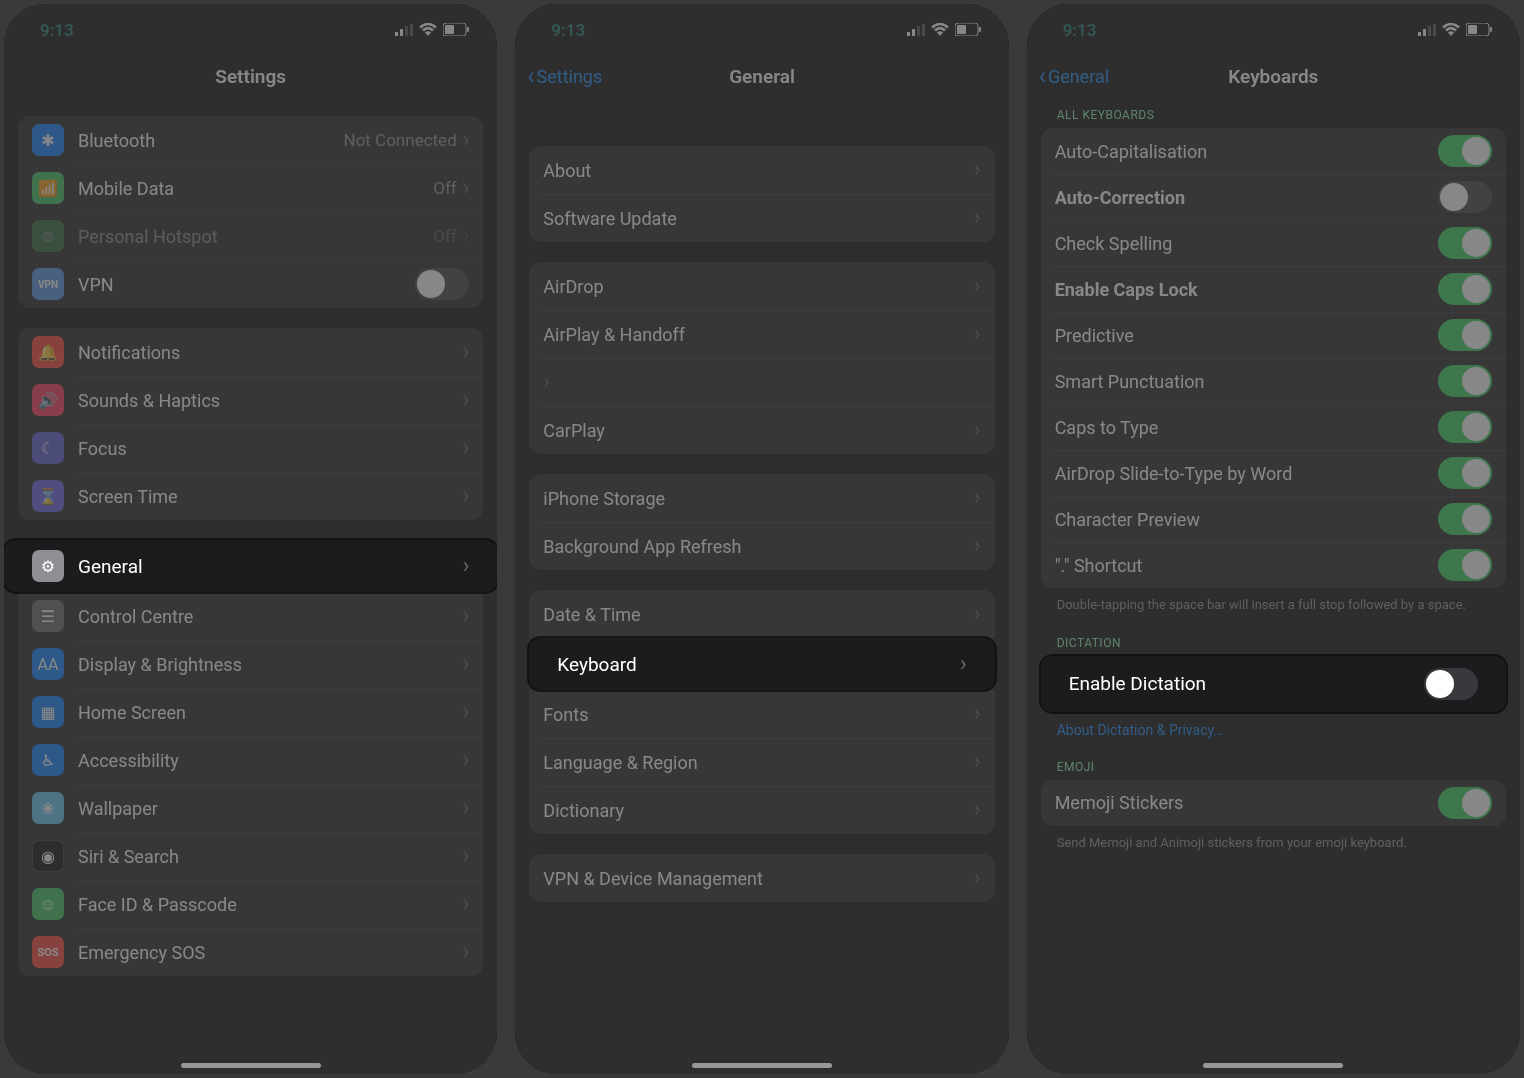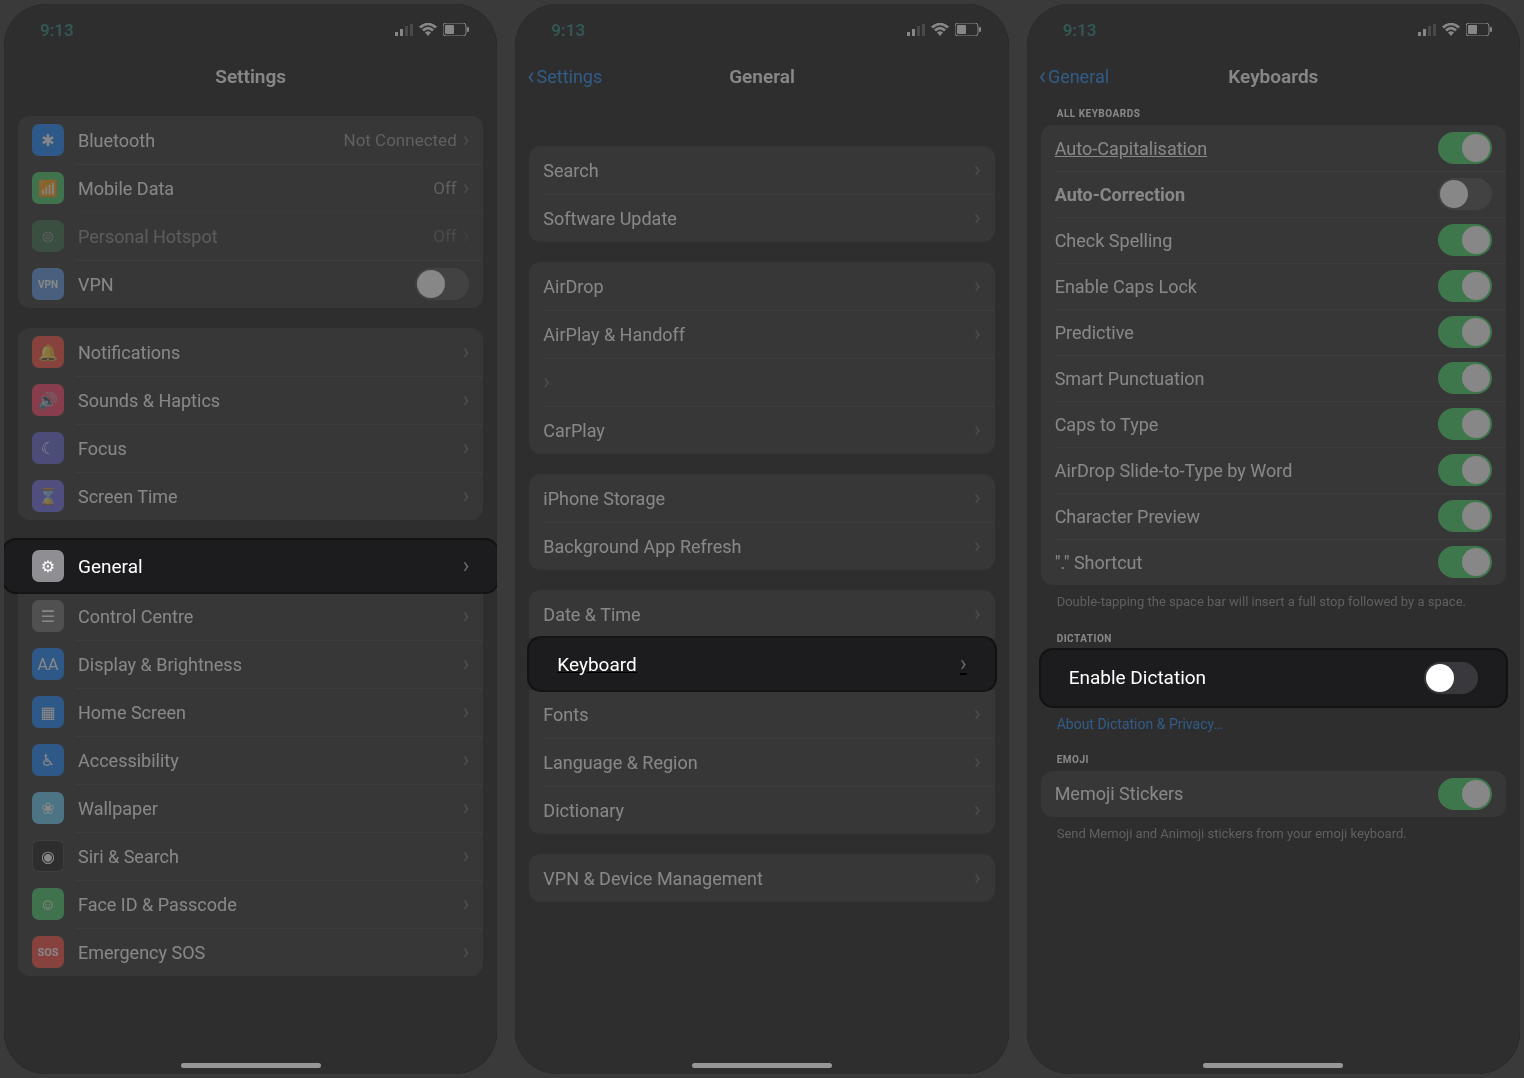--- a/index.html
+++ b/index.html
@@ -118,26 +118,25 @@
     position: absolute;
     top: 2px;
     width: 28px;
     height: 28px;
     border-radius: 50%;
     background: #fff;
   }
   .toggle.off .toggle-knob { left: 2px; }
   .toggle.on  .toggle-knob { right: 2px; }
   .section-header {
-    color: #ffffff;
-    font-size: 10px;
+    color: #86efac;
+    font-size: 12px;
     letter-spacing: 0.5px;
     padding: 22px 16px 6px;
     text-transform: uppercase;
-    font-weight: bold;
   }
   .footer-note {
     color: #8d8d92;
     font-size: 13px;
     padding: 8px 16px 0;
     line-height: 1.35;
   }
   .link-note {
     color: #0a84ff;
     font-size: 14px;
@@ -344,21 +343,21 @@
   <div class="nav-bar">
     <span class="nav-back">
       <span class="nav-back-chevron">‹</span>
       <span>Settings</span>
     </span>
     <span class="nav-title">General</span>
   </div>
   <div class="content" style="padding-top:30px;">
     <div class="group" id="s2g1">
         <div class="row">
-    <span class="row-label">Search</span>
+    <span class="row-label">About</span>
     <span class="chevron">›</span>
   </div>
         <div class="row">
     <span class="row-label">Software Update</span>
     <span class="chevron">›</span>
   </div>
       </div>
     <div class="group" id="s2g2">
         <div class="row">
     <span class="row-label">AirDrop</span>
@@ -385,21 +384,21 @@
     <span class="row-label">Background App Refresh</span>
     <span class="chevron">›</span>
   </div>
       </div>
     <div class="group" id="s2g4pre" style="border-bottom-left-radius:0;border-bottom-right-radius:0;">
         <div class="row">
     <span class="row-label">Date &amp; Time</span>
     <span class="chevron">›</span>
   </div>
       </div>
-    <div class="highlight" style="margin:0;text-decoration:underline;">
+    <div class="highlight" style="margin:0;">
       <div class="row">
         <span class="row-label">Keyboard</span>
         <span class="chevron">›</span>
       </div>
     </div>
     <div class="group" id="s2g4post" style="margin-top:0;border-top-left-radius:0;border-top-right-radius:0;">
         <div class="row">
     <span class="row-label">Fonts</span>
     <span class="chevron">›</span>
   </div>
@@ -446,39 +445,39 @@
   <div class="nav-bar">
     <span class="nav-back">
       <span class="nav-back-chevron">‹</span>
       <span>General</span>
     </span>
     <span class="nav-title">Keyboards</span>
   </div>
   <div class="content">
     <div class="section-header" style="padding-top:12px;">ALL KEYBOARDS</div>
     <div class="group tight" id="s3g1" style="margin-top:0;">
-        <div class="row" style="min-height:46px;text-decoration:underline;">
+        <div class="row" style="min-height:46px;">
     <span class="row-label">Auto-Capitalisation</span>
     <span class="toggle on">
             <span class="toggle-knob"></span>
           </span>
   </div>
         <div class="row" style="min-height:46px;font-weight:bold;">
     <span class="row-label">Auto-Correction</span>
     <span class="toggle off">
             <span class="toggle-knob"></span>
           </span>
   </div>
         <div class="row" style="min-height:46px;">
     <span class="row-label">Check Spelling</span>
     <span class="toggle on">
             <span class="toggle-knob"></span>
           </span>
   </div>
-        <div class="row" style="min-height:46px;">
+        <div class="row" style="min-height:46px;font-weight:bold;">
     <span class="row-label">Enable Caps Lock</span>
     <span class="toggle on">
             <span class="toggle-knob"></span>
           </span>
   </div>
         <div class="row" style="min-height:46px;">
     <span class="row-label">Predictive</span>
     <span class="toggle on">
             <span class="toggle-knob"></span>
           </span>

